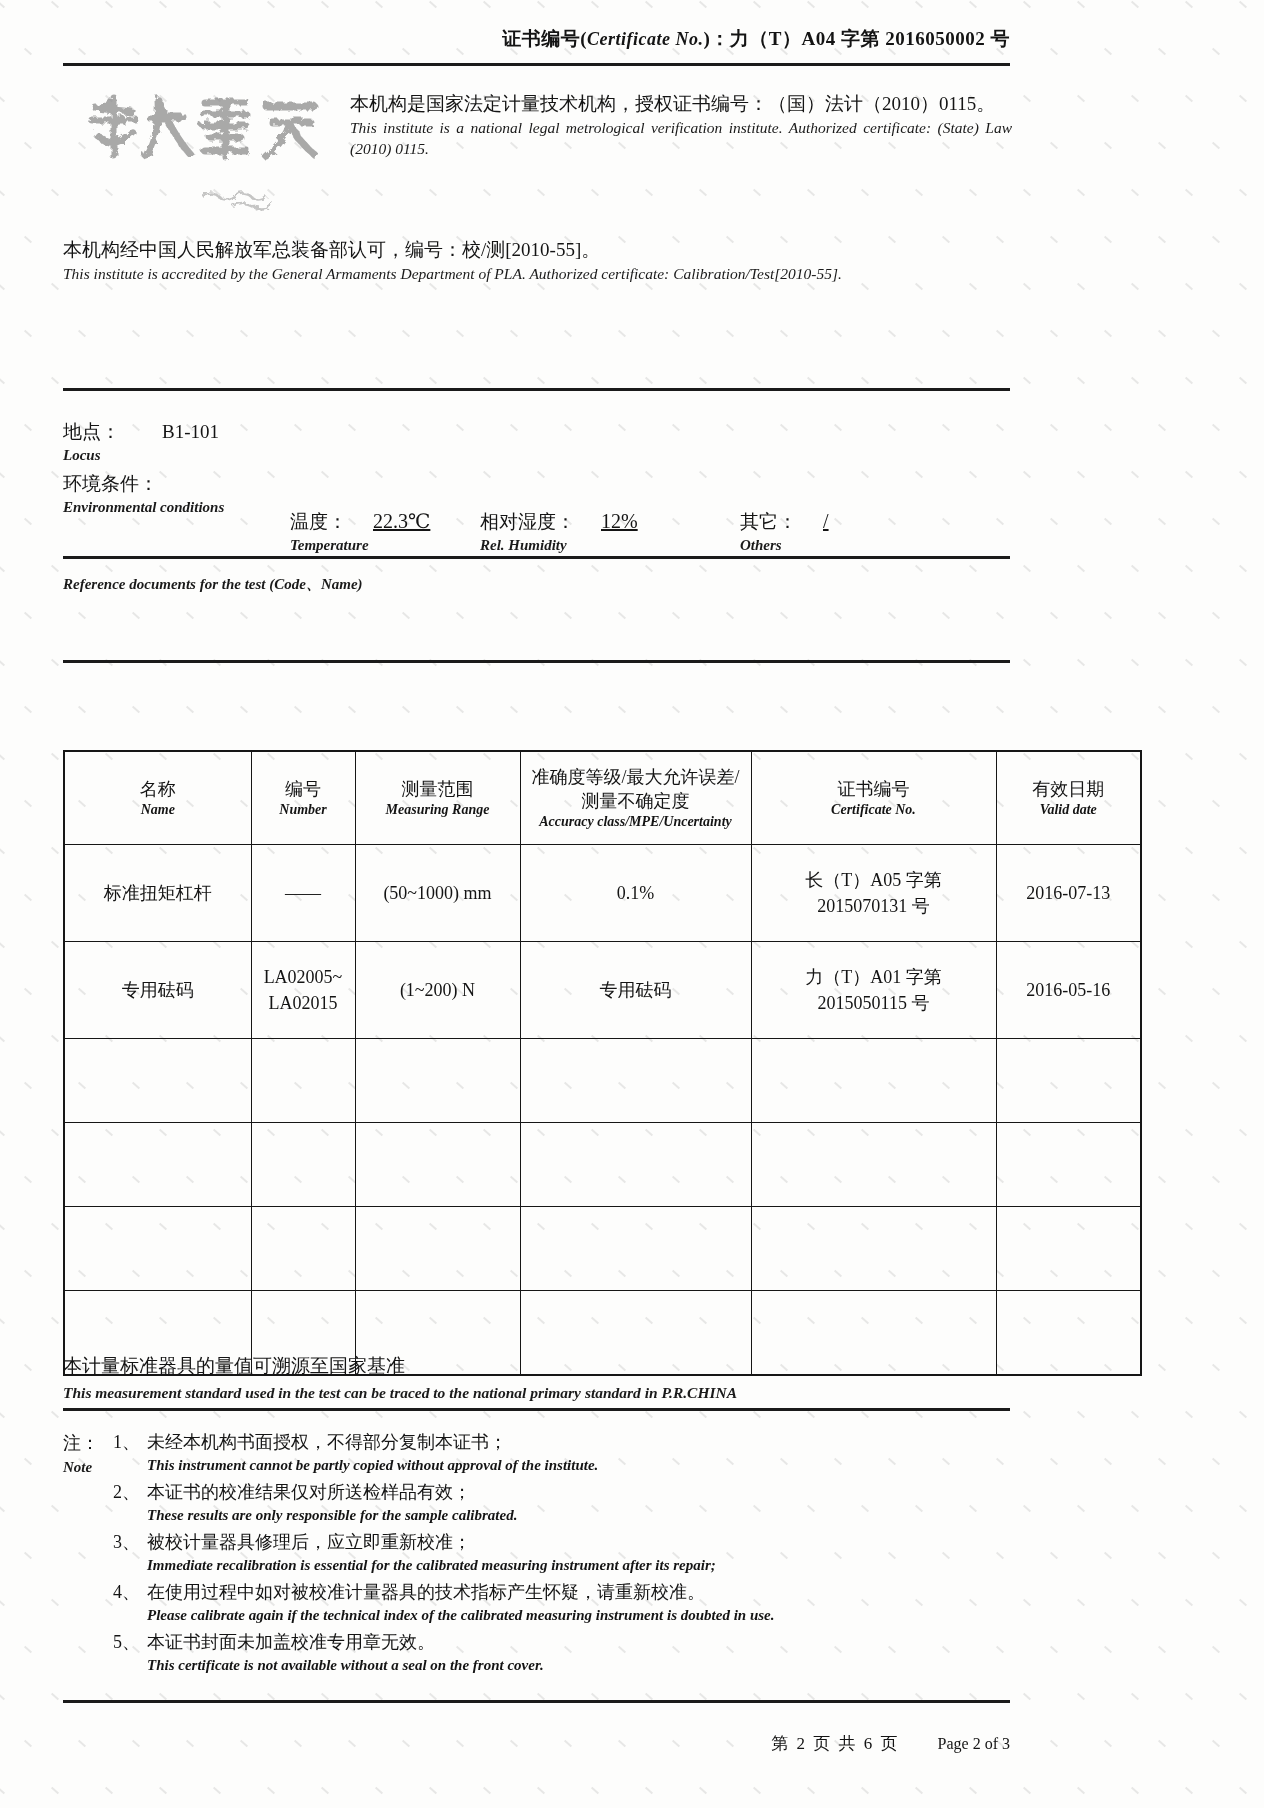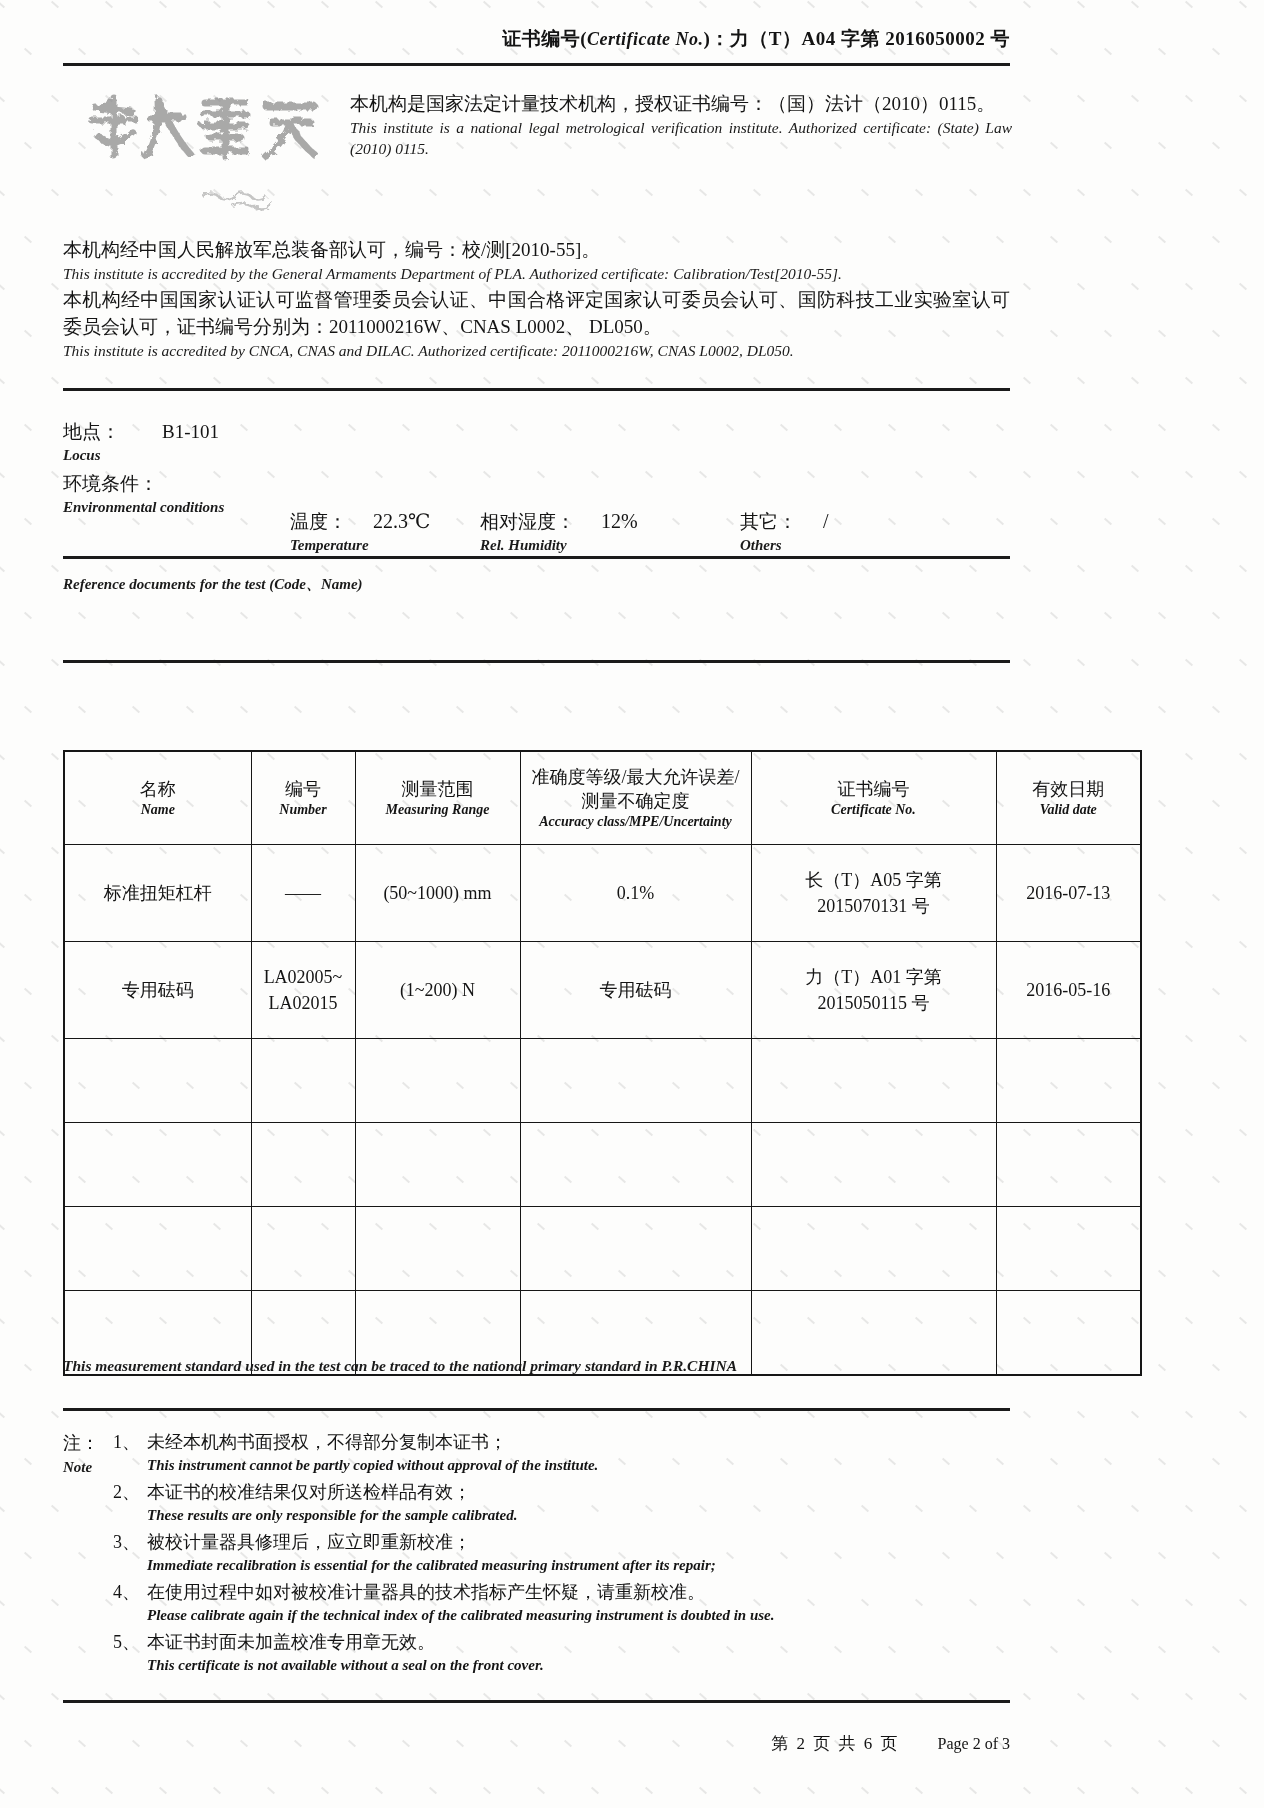--- a/index.html
+++ b/index.html
@@ -27,21 +27,21 @@
   .en-b{font-style:italic;font-weight:bold;font-size:15px;line-height:20px;color:#1a1a1a;}
 
   .para-indent{top:90px;left:350px;width:662px;text-align:justify;}
   .para-full{top:236px;left:63px;width:947px;text-align:justify;}
   .para-block{margin-bottom:2px;}
 
   .loc-block{top:418px;left:63px;width:947px;}
   .loc-row .val{margin-left:42px;}
   .env-row{top:508px;left:63px;width:947px;height:50px;}
   .env-item{position:absolute;top:0;}
-  .env-item .val{margin-left:26px;font-size:20px;}
+  .env-item .val{margin-left:26px;font-size:20px;text-decoration:underline;}
 
   .ref-block{top:570px;left:63px;width:947px;}
   .ref-block .val{margin-left:22px;}
 
   .std-title{top:684px;left:63px;width:947px;}
 
   table.std{position:absolute;top:750px;left:63px;border-collapse:collapse;table-layout:fixed;background:transparent;}
   table.std,table.std th,table.std td{border:1.6px solid #161616;}
   table.std{border-width:2.2px;}
   table.std th{height:88px;font-weight:normal;vertical-align:middle;text-align:center;padding:2px 4px;}
@@ -1022,24 +1022,20 @@
       <div class="cn">本机构是国家法定计量技术机构，授权证书编号：（国）法计（2010）0115。</div>
       <div class="en">This institute is a national legal metrological verification institute.  Authorized certificate: (State) Law (2010) 0115.</div>
     </div>
   </div>
 
   <div class="abs para-full">
     <div class="para-block">
       <div class="cn">本机构经中国人民解放军总装备部认可，编号：校/测[2010-55]。</div>
       <div class="en">This institute is accredited by the General Armaments Department of PLA. Authorized certificate: Calibration/Test[2010-55].</div>
     </div>
-    <div class="para-block">
-      <div class="cn">本机构经中国国家认证认可监督管理委员会认证、中国合格评定国家认可委员会认可、国防科技工业实验室认可委员会认可，证书编号分别为：2011000216W、CNAS L0002、 DL050。</div>
-      <div class="en">This institute is accredited by CNCA, CNAS and DILAC. Authorized certificate: 2011000216W, CNAS L0002, DL050.</div>
-    </div>
   </div>
 
   <div class="rule" style="top:388px"></div>
 
   <div class="abs loc-block">
     <div class="cn loc-row"><span>地点：</span><span class="val">B1-101</span></div>
     <div class="en-b">Locus</div>
     <div class="cn" style="margin-top:5px">环境条件：</div>
     <div class="en-b">Environmental conditions</div>
   </div>
@@ -1160,20 +1156,21 @@
           <td></td>
           <td></td>
           <td></td>
           <td></td>
           <td></td>
         </tr>
       </tbody>
     </table>
 
   <div class="abs trace-block">
+    <div class="cn">本计量标准器具的量值可溯源至国家基准</div>
     <div class="en-b" style="margin-top:4px;font-size:15.5px">This measurement standard used in the test can be traced to the national primary standard in P.R.CHINA</div>
   </div>
 
   <div class="rule" style="top:1408px"></div>
 
   <div class="abs notes">
     <div class="notes-label">
       <div class="cn" style="font-size:18px">注：</div>
       <div class="en-b">Note</div>
     </div>

